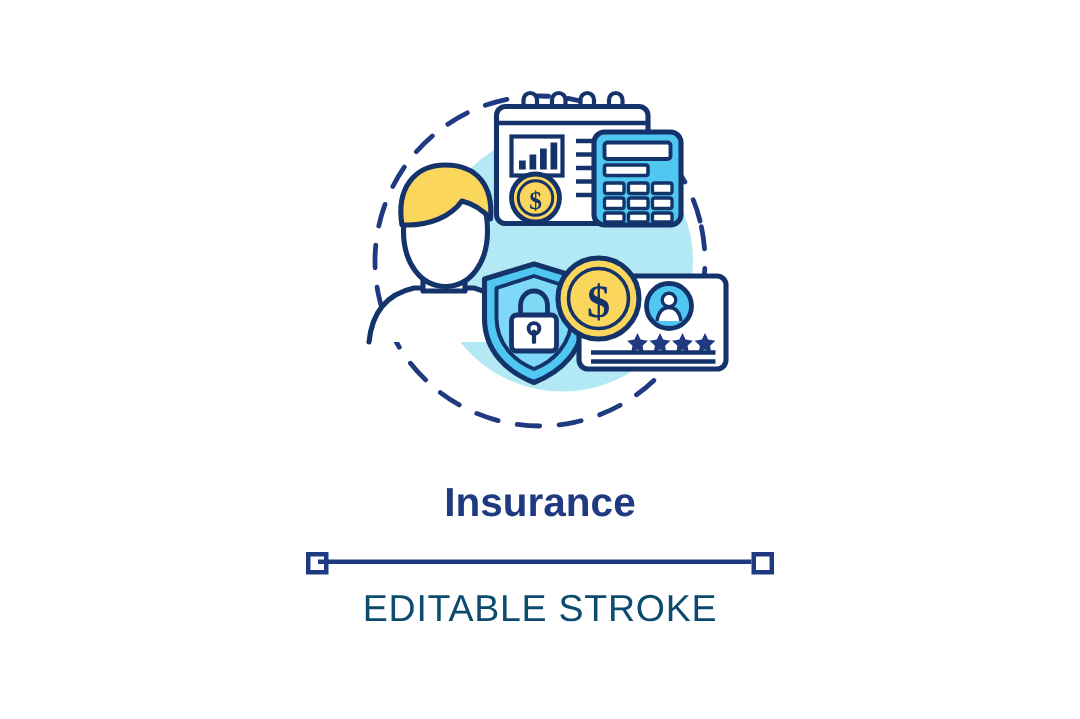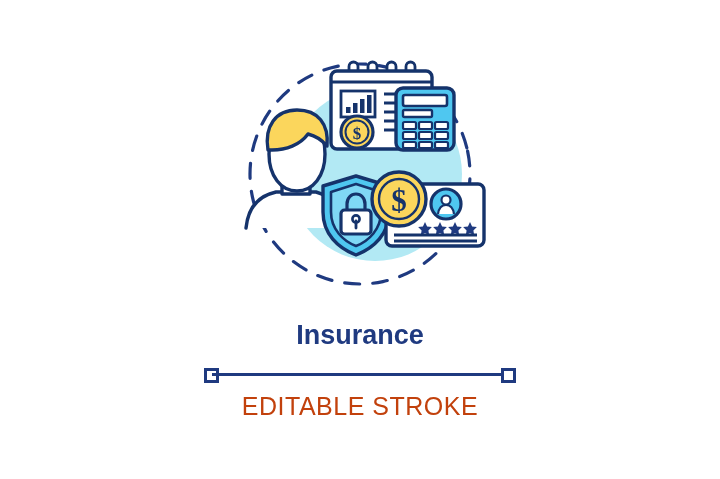--- a/index.html
+++ b/index.html
@@ -66,21 +66,21 @@
     border: 3px solid #1f3a80;
     background: #ffffff;
     box-sizing: content-box;
   }
   .divider-handle.left  { left: 0px; }
   .divider-handle.right { right: 0px; }
   .subtitle {
     font-family: "Liberation Sans", sans-serif;
     font-size: 25px;
     font-weight: normal;
-    color: #c2410c;
+    color: #0c4a6e;
     letter-spacing: 0.5px;
     line-height: 30px;
     margin: 9px 0 0 0;
     padding: 0;
   }
 </style>
 </head>
 <body>
 
 <div class="canvas">

